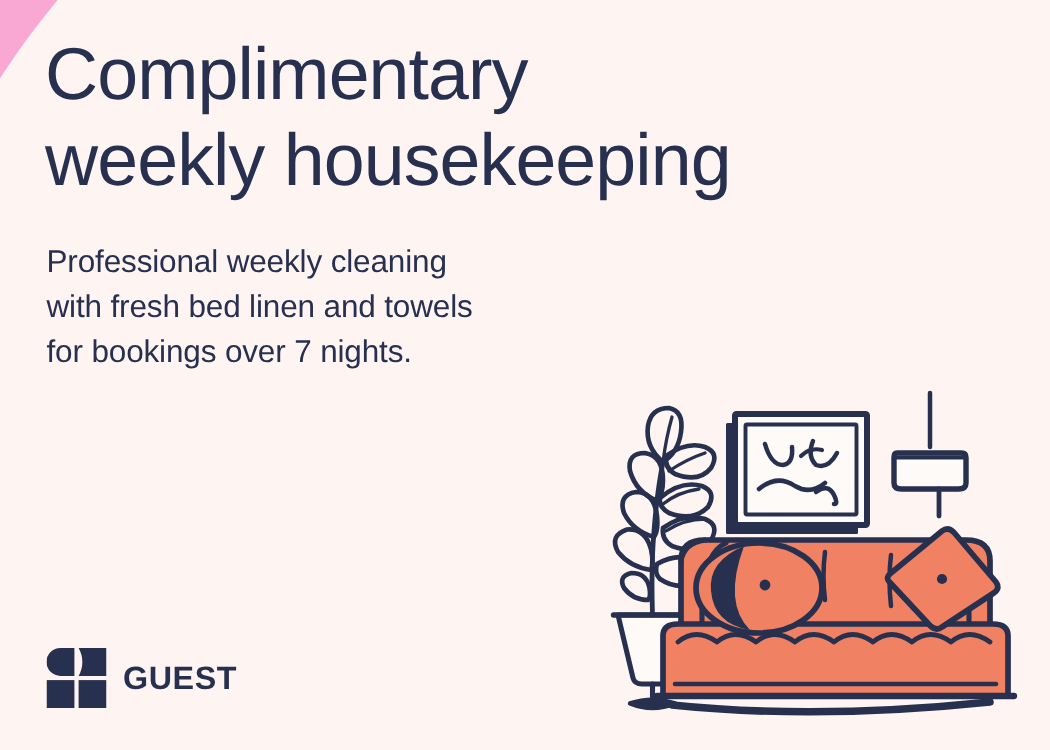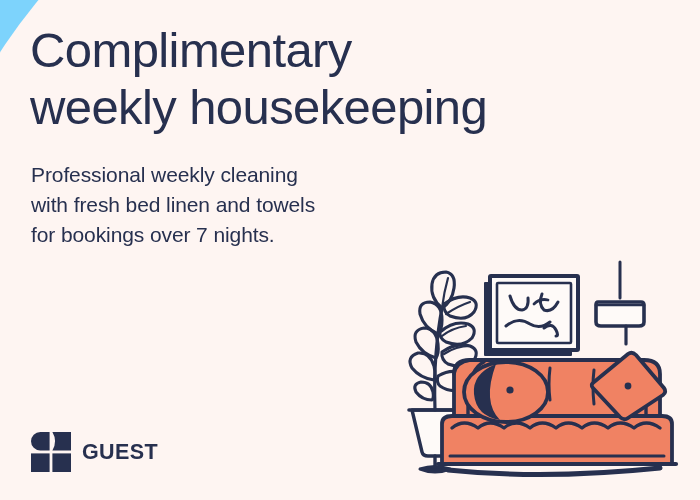--- a/index.html
+++ b/index.html
@@ -11,21 +11,21 @@
     height: 500px;
     overflow: hidden;
     font-family: "Liberation Sans", sans-serif;
     background: #FCE9E4;
   }
 
   .canvas {
     position: relative;
     width: 700px;
     height: 500px;
-    background: #7dd3fc;
+    background: #f9a8d4;
     overflow: hidden;
   }
 
   
   .bg-swoosh {
     position: absolute;
     right: -230px;
     bottom: -330px;
     width: 1010px;
     height: 1010px;

